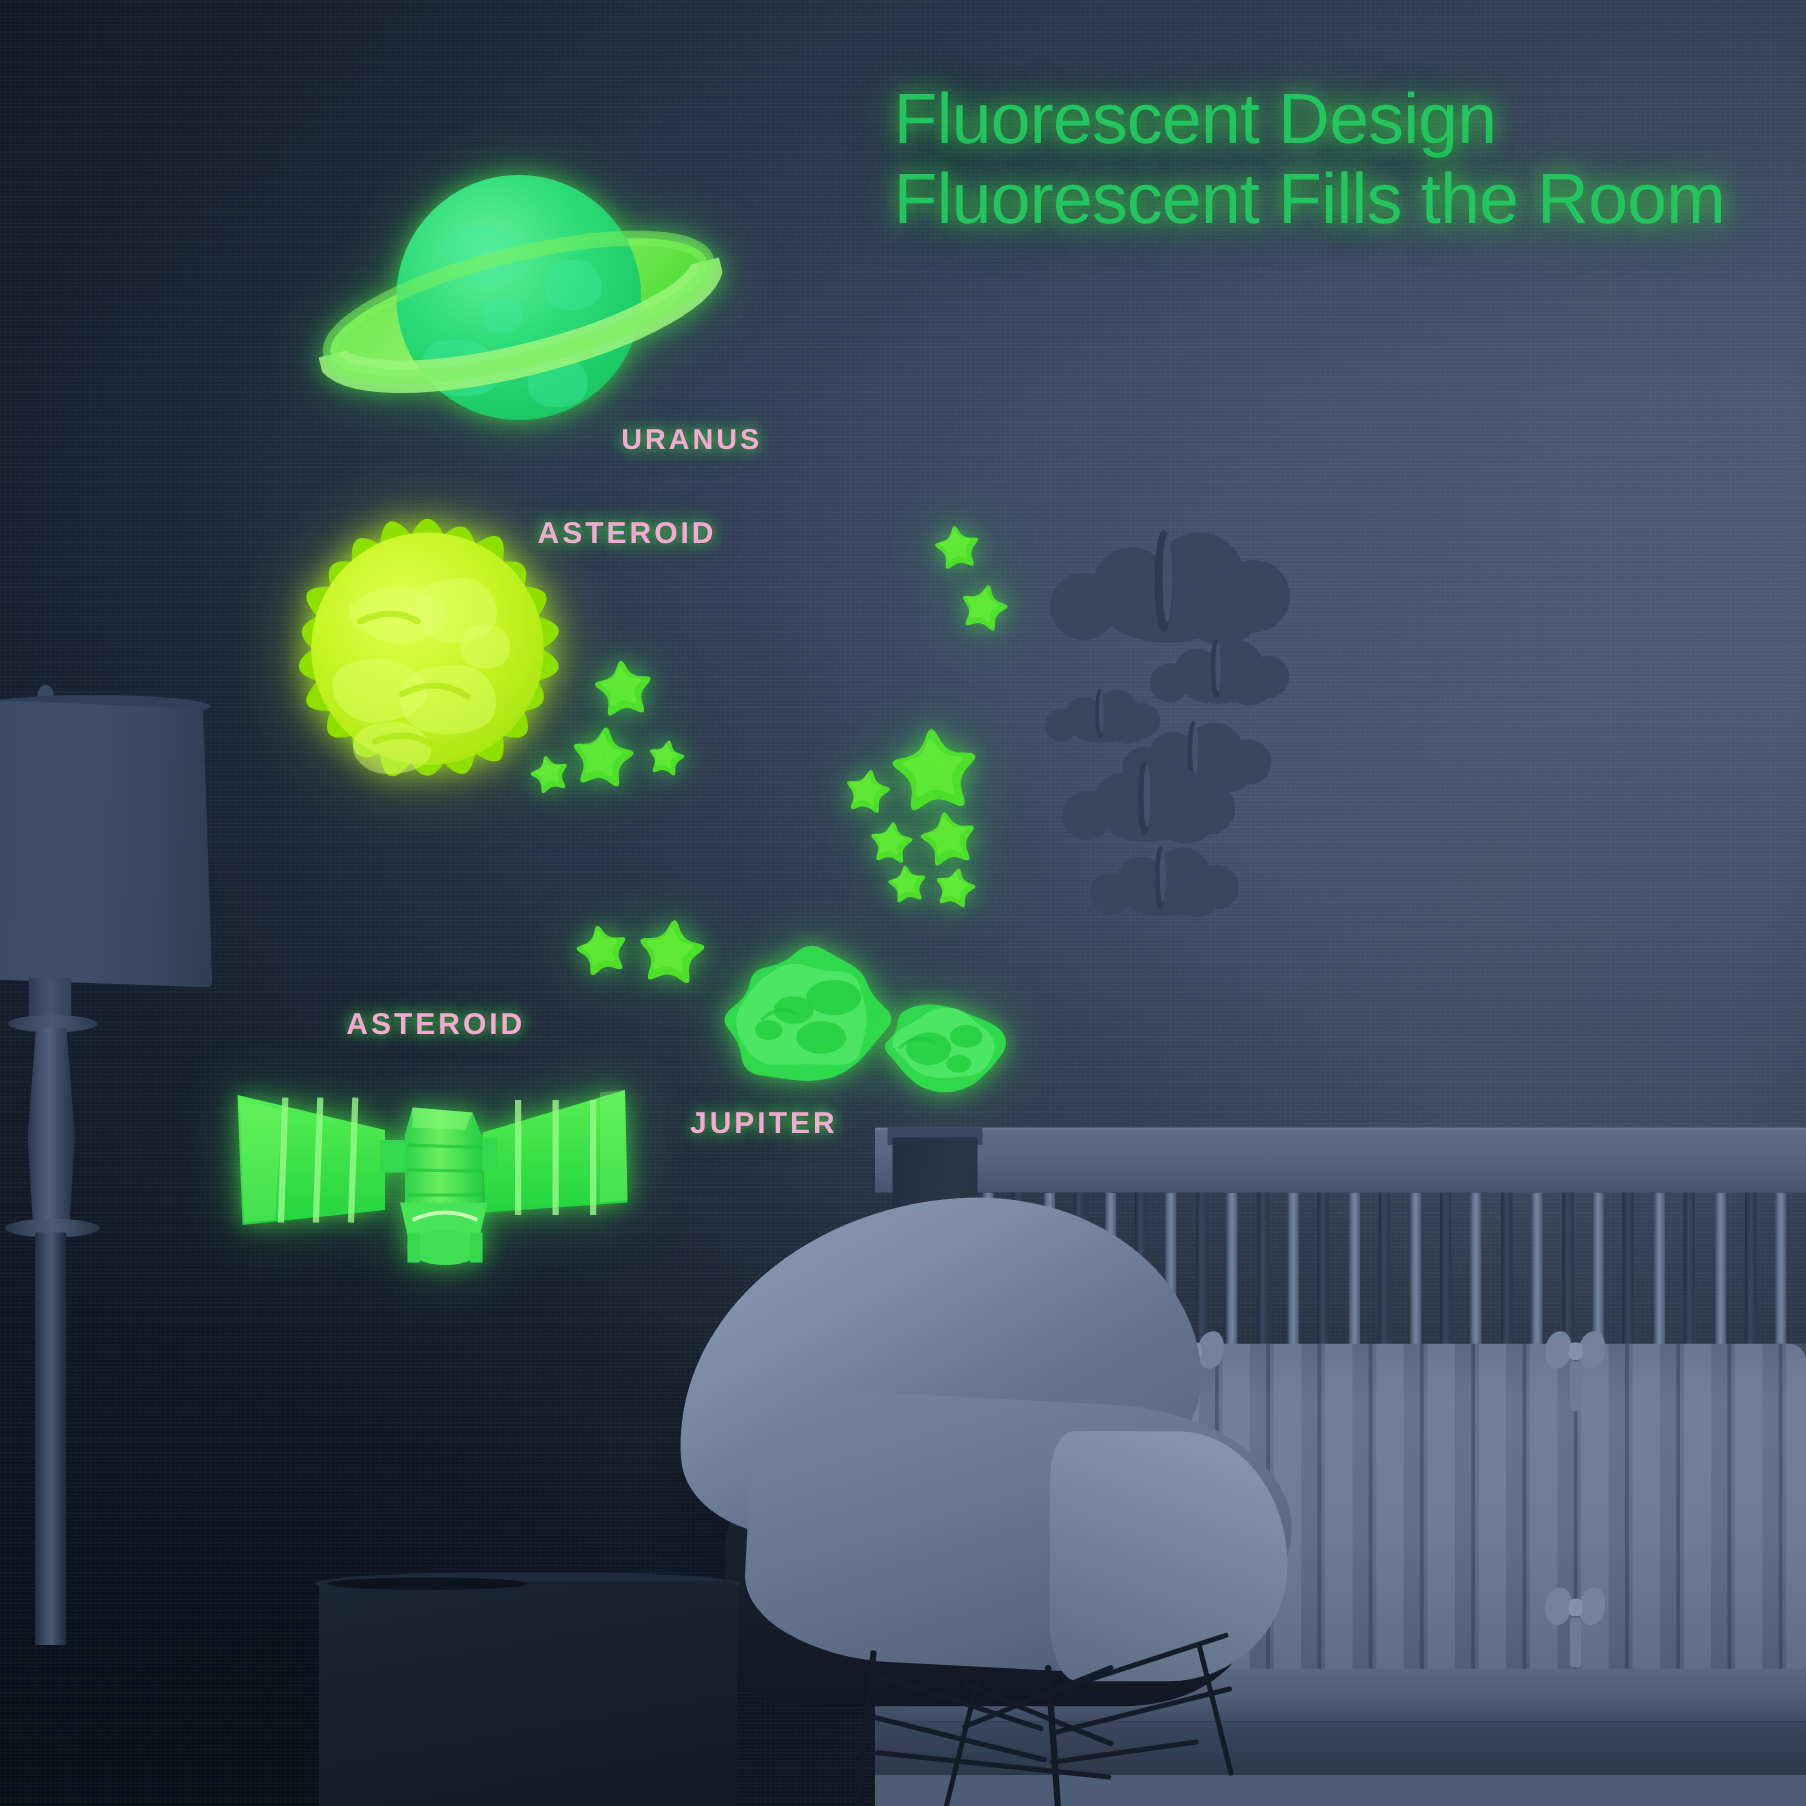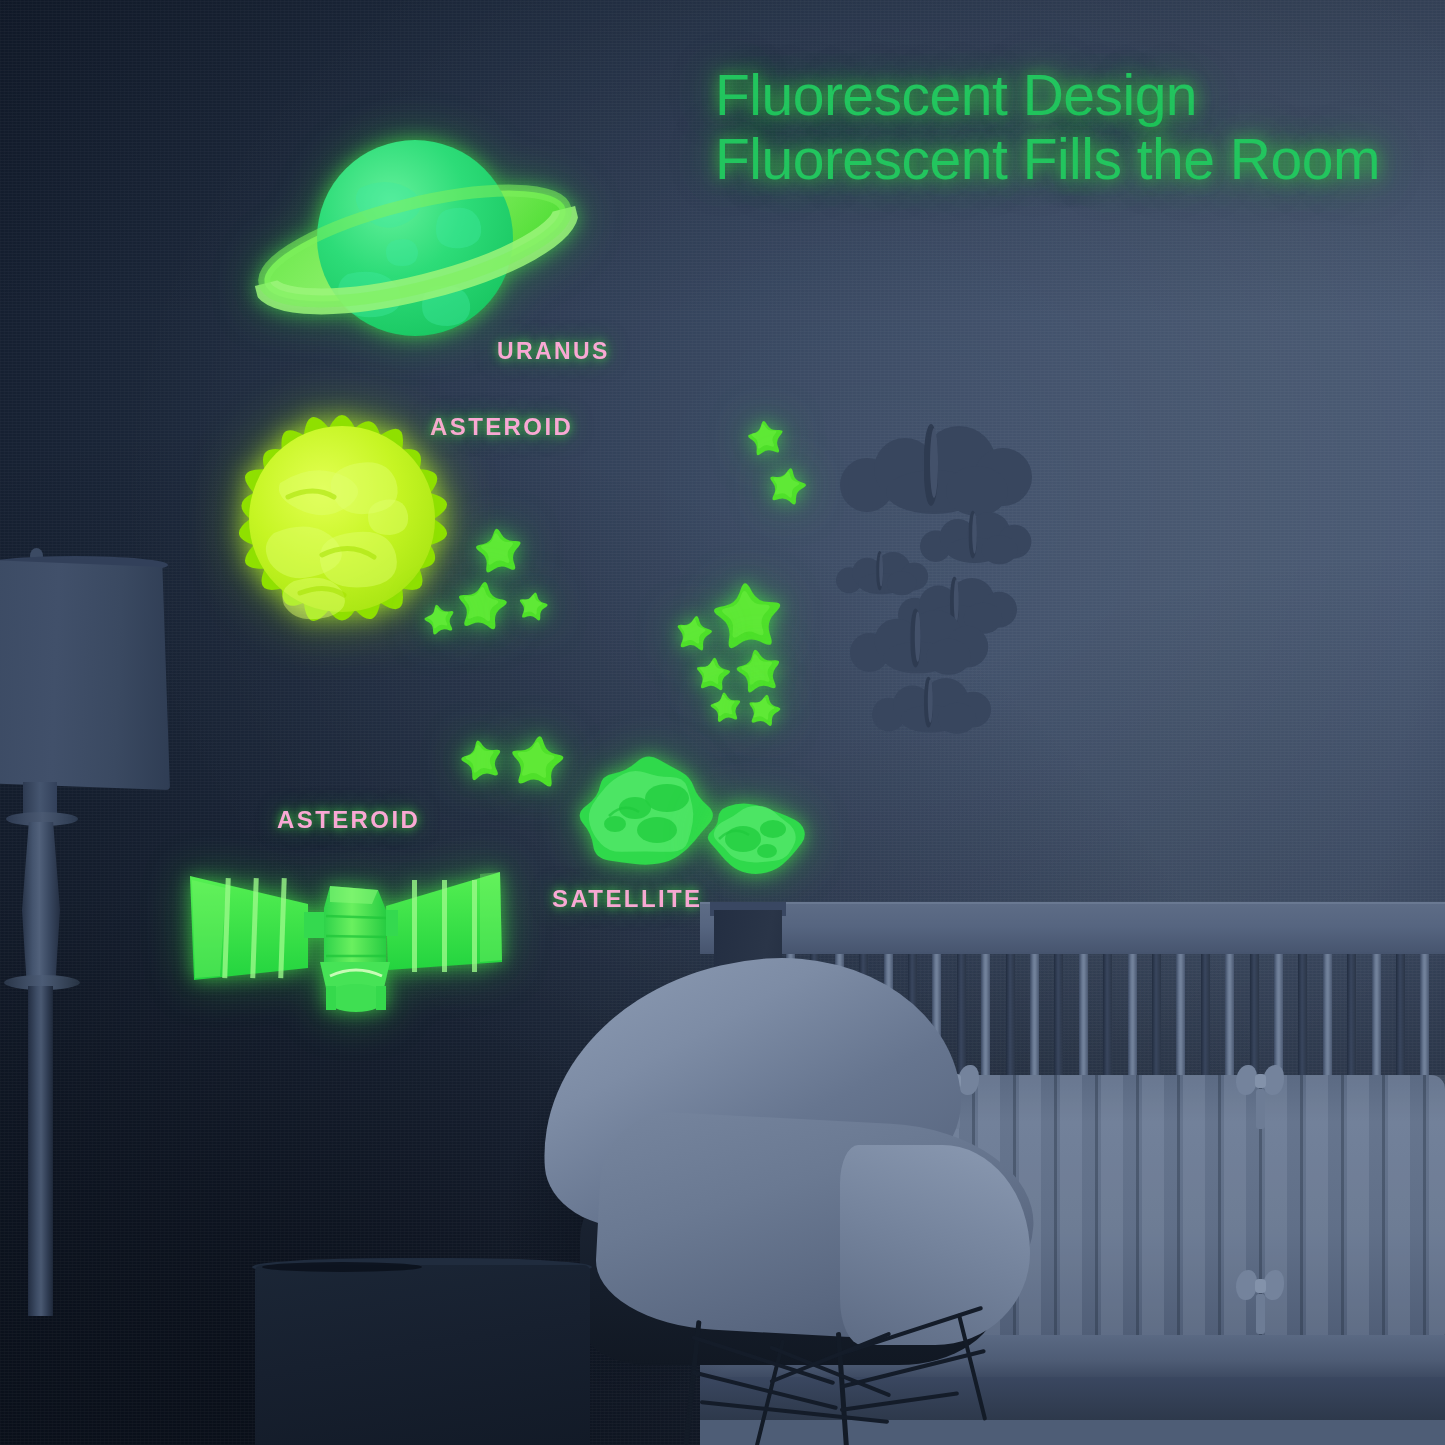--- a/index.html
+++ b/index.html
@@ -158,21 +158,21 @@
 
   <div class="title">
     <span>Fluorescent Design</span>
     <span class="l2">Fluorescent Fills the Room</span>
   </div>
 
   <div id="decal-layer">
       <div class="plabel" style="left: 497px; top: 338px; font-size: 23px;">URANUS</div>
       <div class="plabel" style="left: 430px; top: 413px; font-size: 24px;">ASTEROID</div>
       <div class="plabel" style="left: 277px; top: 806px; font-size: 24px;">ASTEROID</div>
-      <div class="plabel" style="left: 552px; top: 885px; font-size: 24px;">SATELLITE</div>
+      <div class="plabel" style="left: 552px; top: 885px; font-size: 24px;">JUPITER</div>
       <div class="glow" style="left: 250px; top: 128px;"><svg width="330" height="230" viewBox="0 0 330 230">
           <defs>
             <radialGradient id="ur" cx="38%" cy="32%" r="78%">
               <stop offset="0%" stop-color="#63f09a"></stop>
               <stop offset="48%" stop-color="#2ddc78"></stop>
               <stop offset="100%" stop-color="#17c45f"></stop>
             </radialGradient>
             <linearGradient id="urring" x1="0" y1="0" x2="1" y2="0.4">
               <stop offset="0%" stop-color="#6ae84a"></stop>
               <stop offset="50%" stop-color="#8cf06a"></stop>

